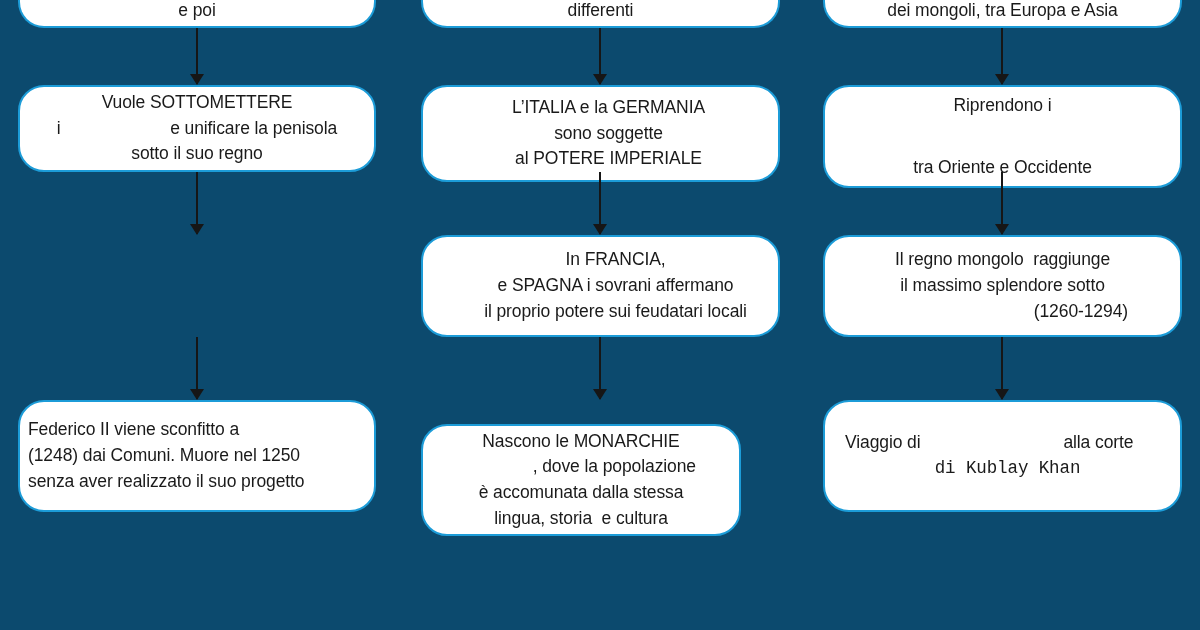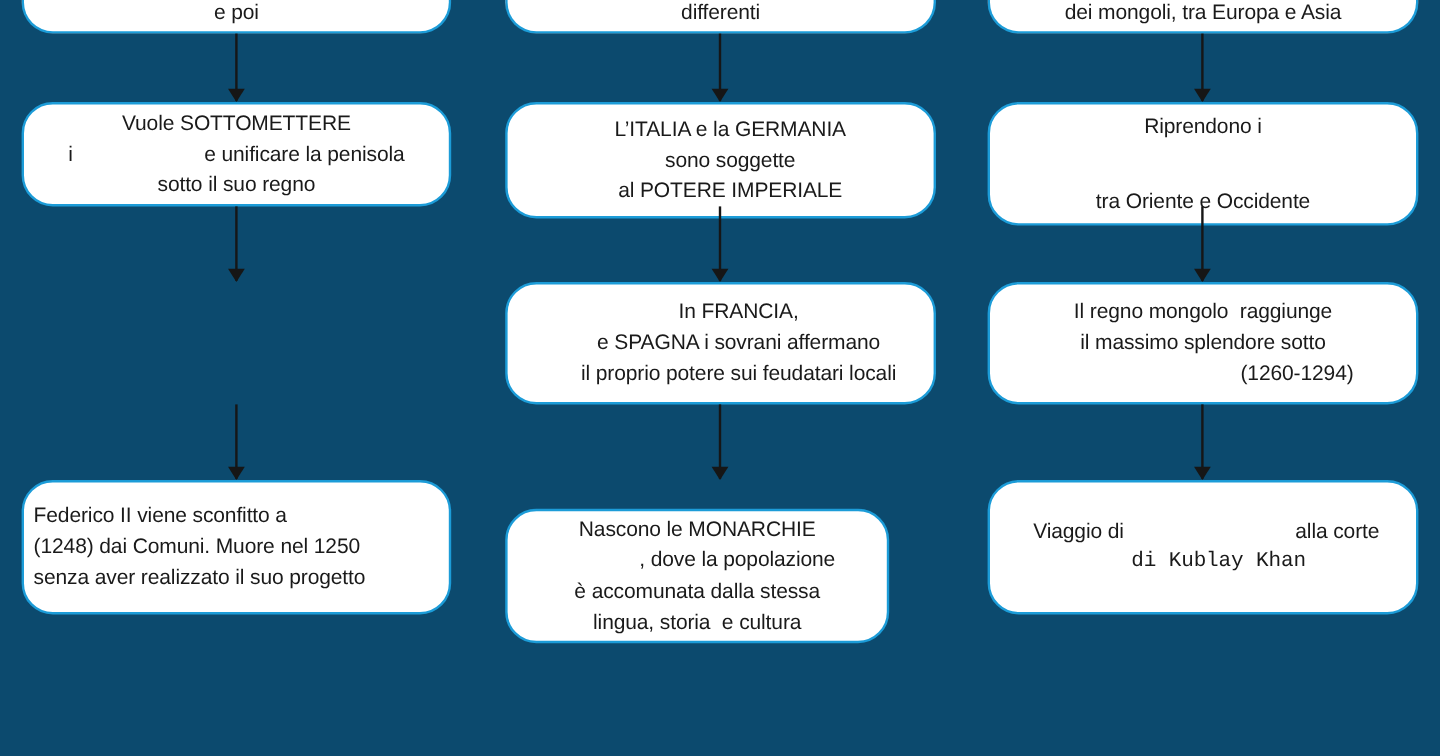--- a/index.html
+++ b/index.html
@@ -174,19 +174,19 @@
     <div class="node-box" style="left:0; top:235px; width:359px; height:102px;">
       <span class="node-line align-center">Il regno mongolo  raggiunge</span>
       <span class="node-line align-center">il massimo splendore sotto</span>
       <span class="node-line align-right" style="margin-right:42px;">(1260-1294)</span>
     </div>
 
     <div class="connector" style="left:178px; top:337px; height:62px;">
       <span class="arrowhead"></span>
     </div>
 
-    <div class="node-box" style="left:0; top:400px; width:359px; height:112px; align-items:flex-start; padding-left:36px;">
+    <div class="node-box" style="left:0; top:400px; width:359px; height:112px; align-items:flex-start; padding-left:20px;">
       <span class="node-line align-block">Viaggio di                              alla corte</span>
       <span class="node-line align-center" style="align-self:center;font-family:Liberation Mono, monospace;">di Kublay Khan</span>
     </div>
   </div>
 
 </div>
 
 </body></html>

